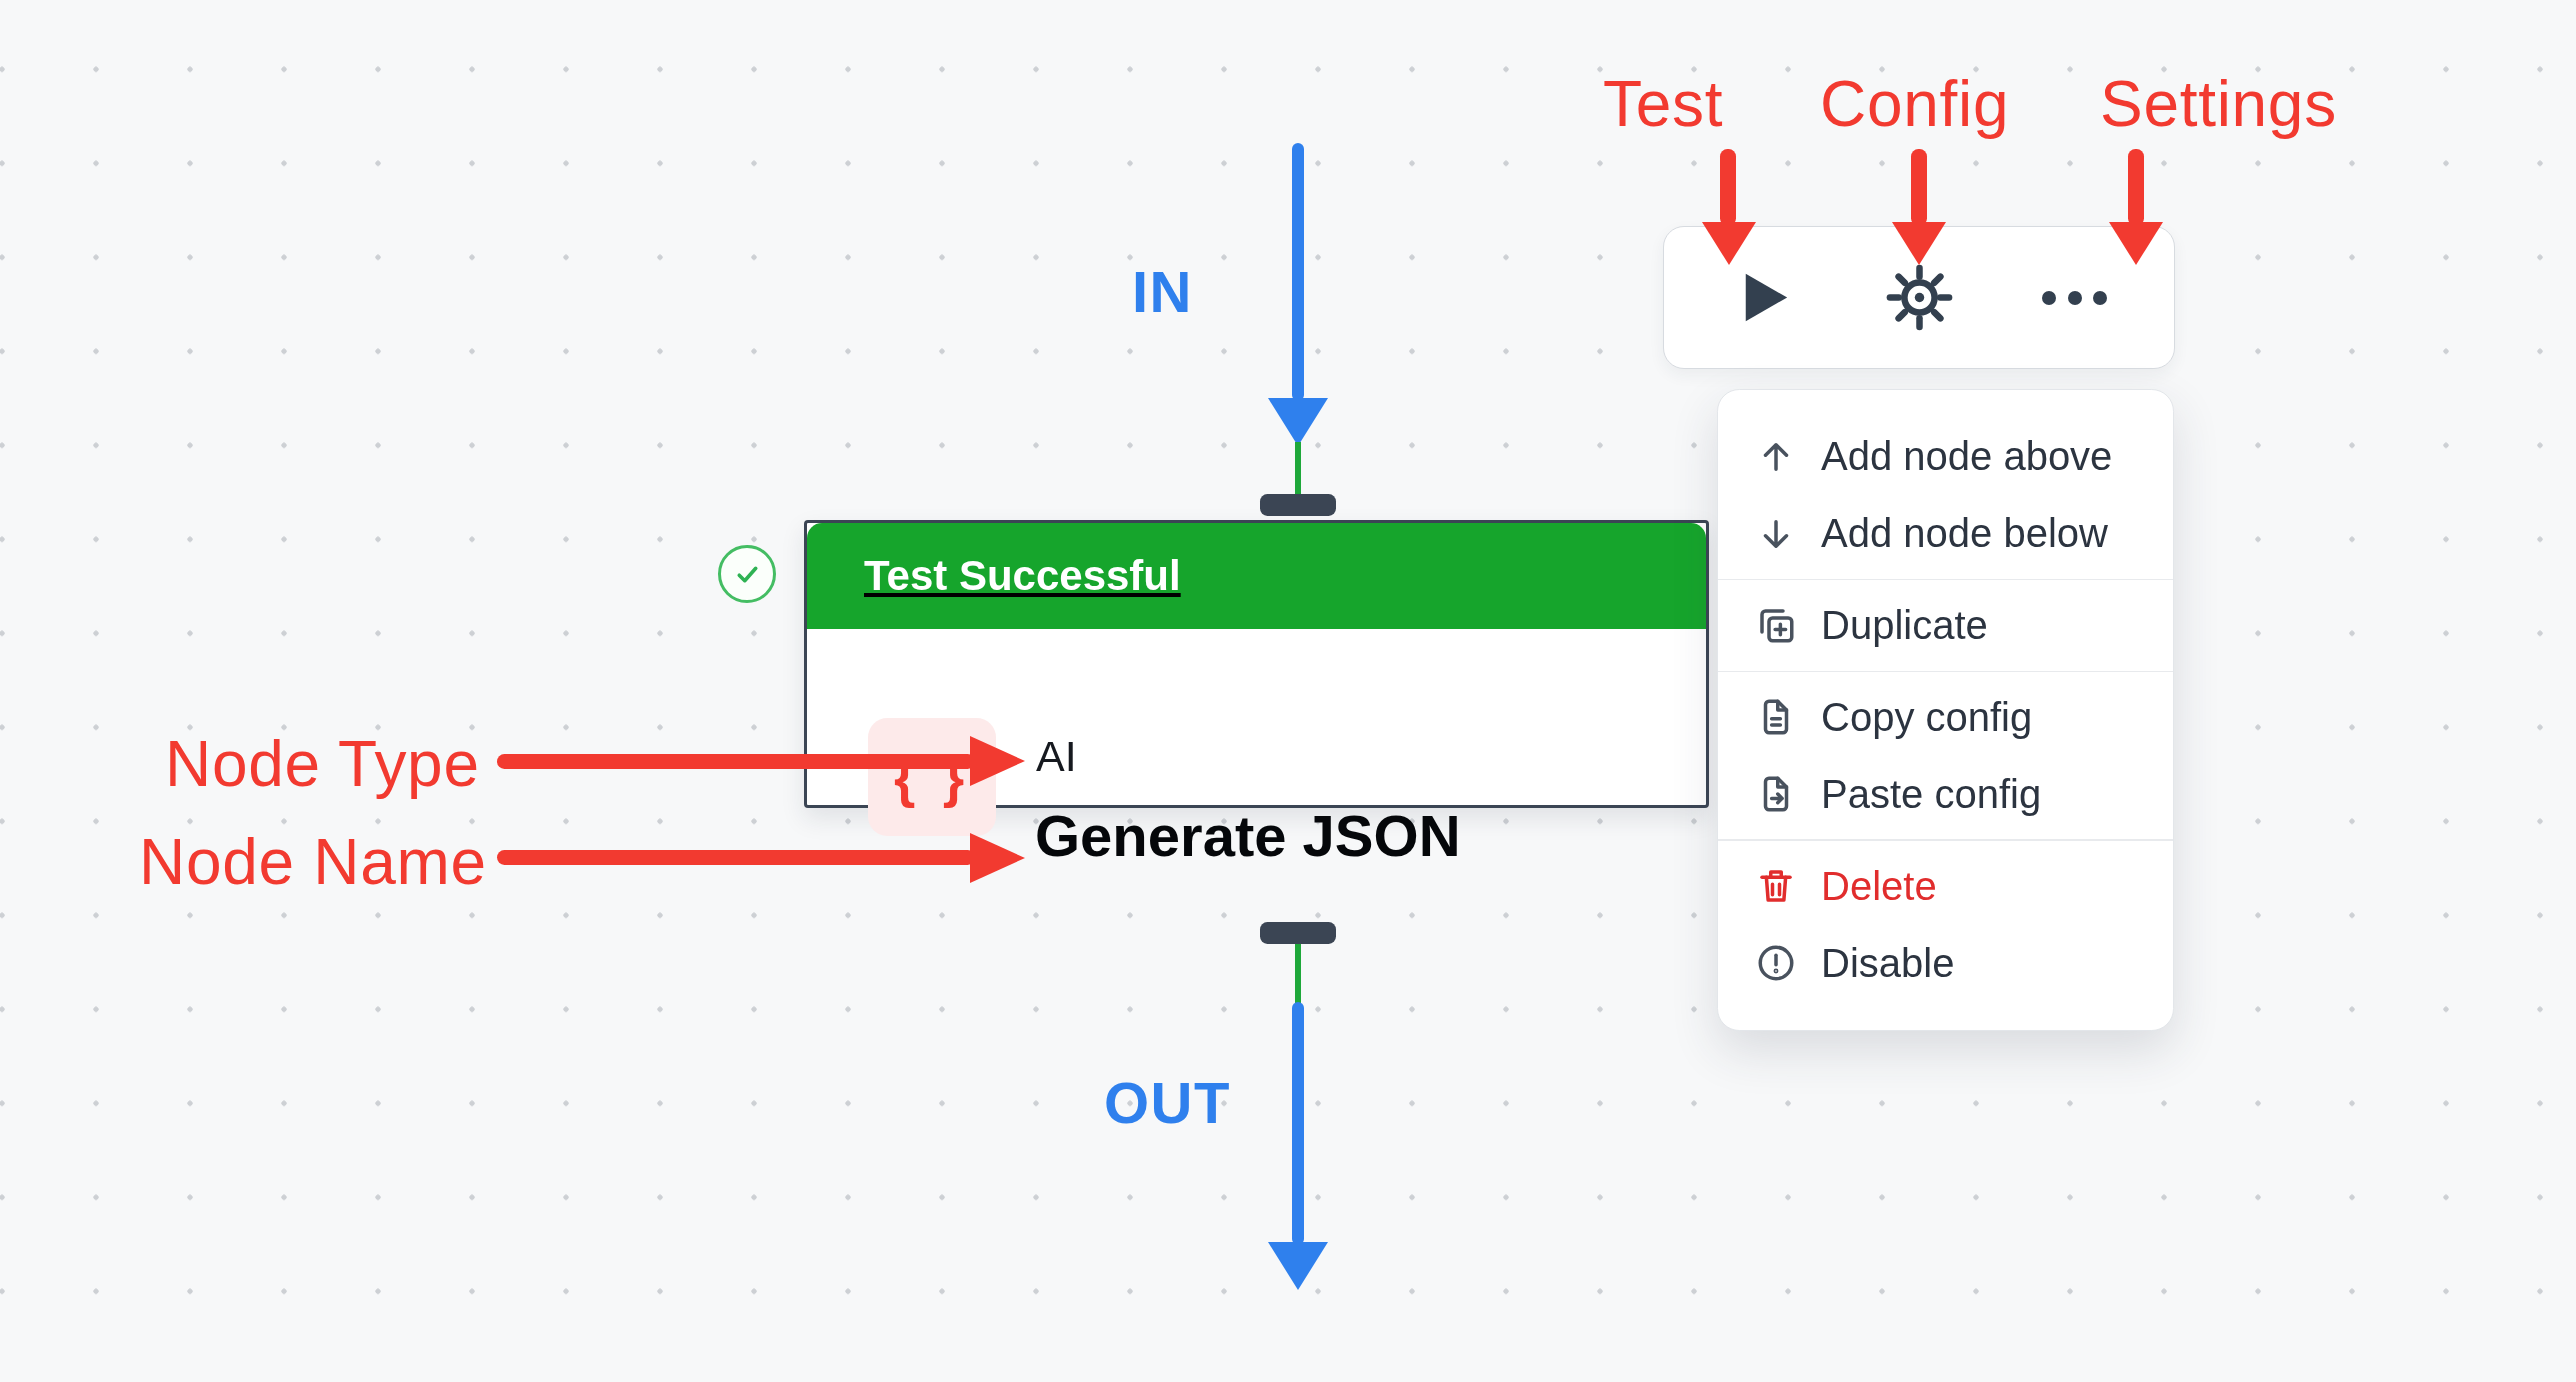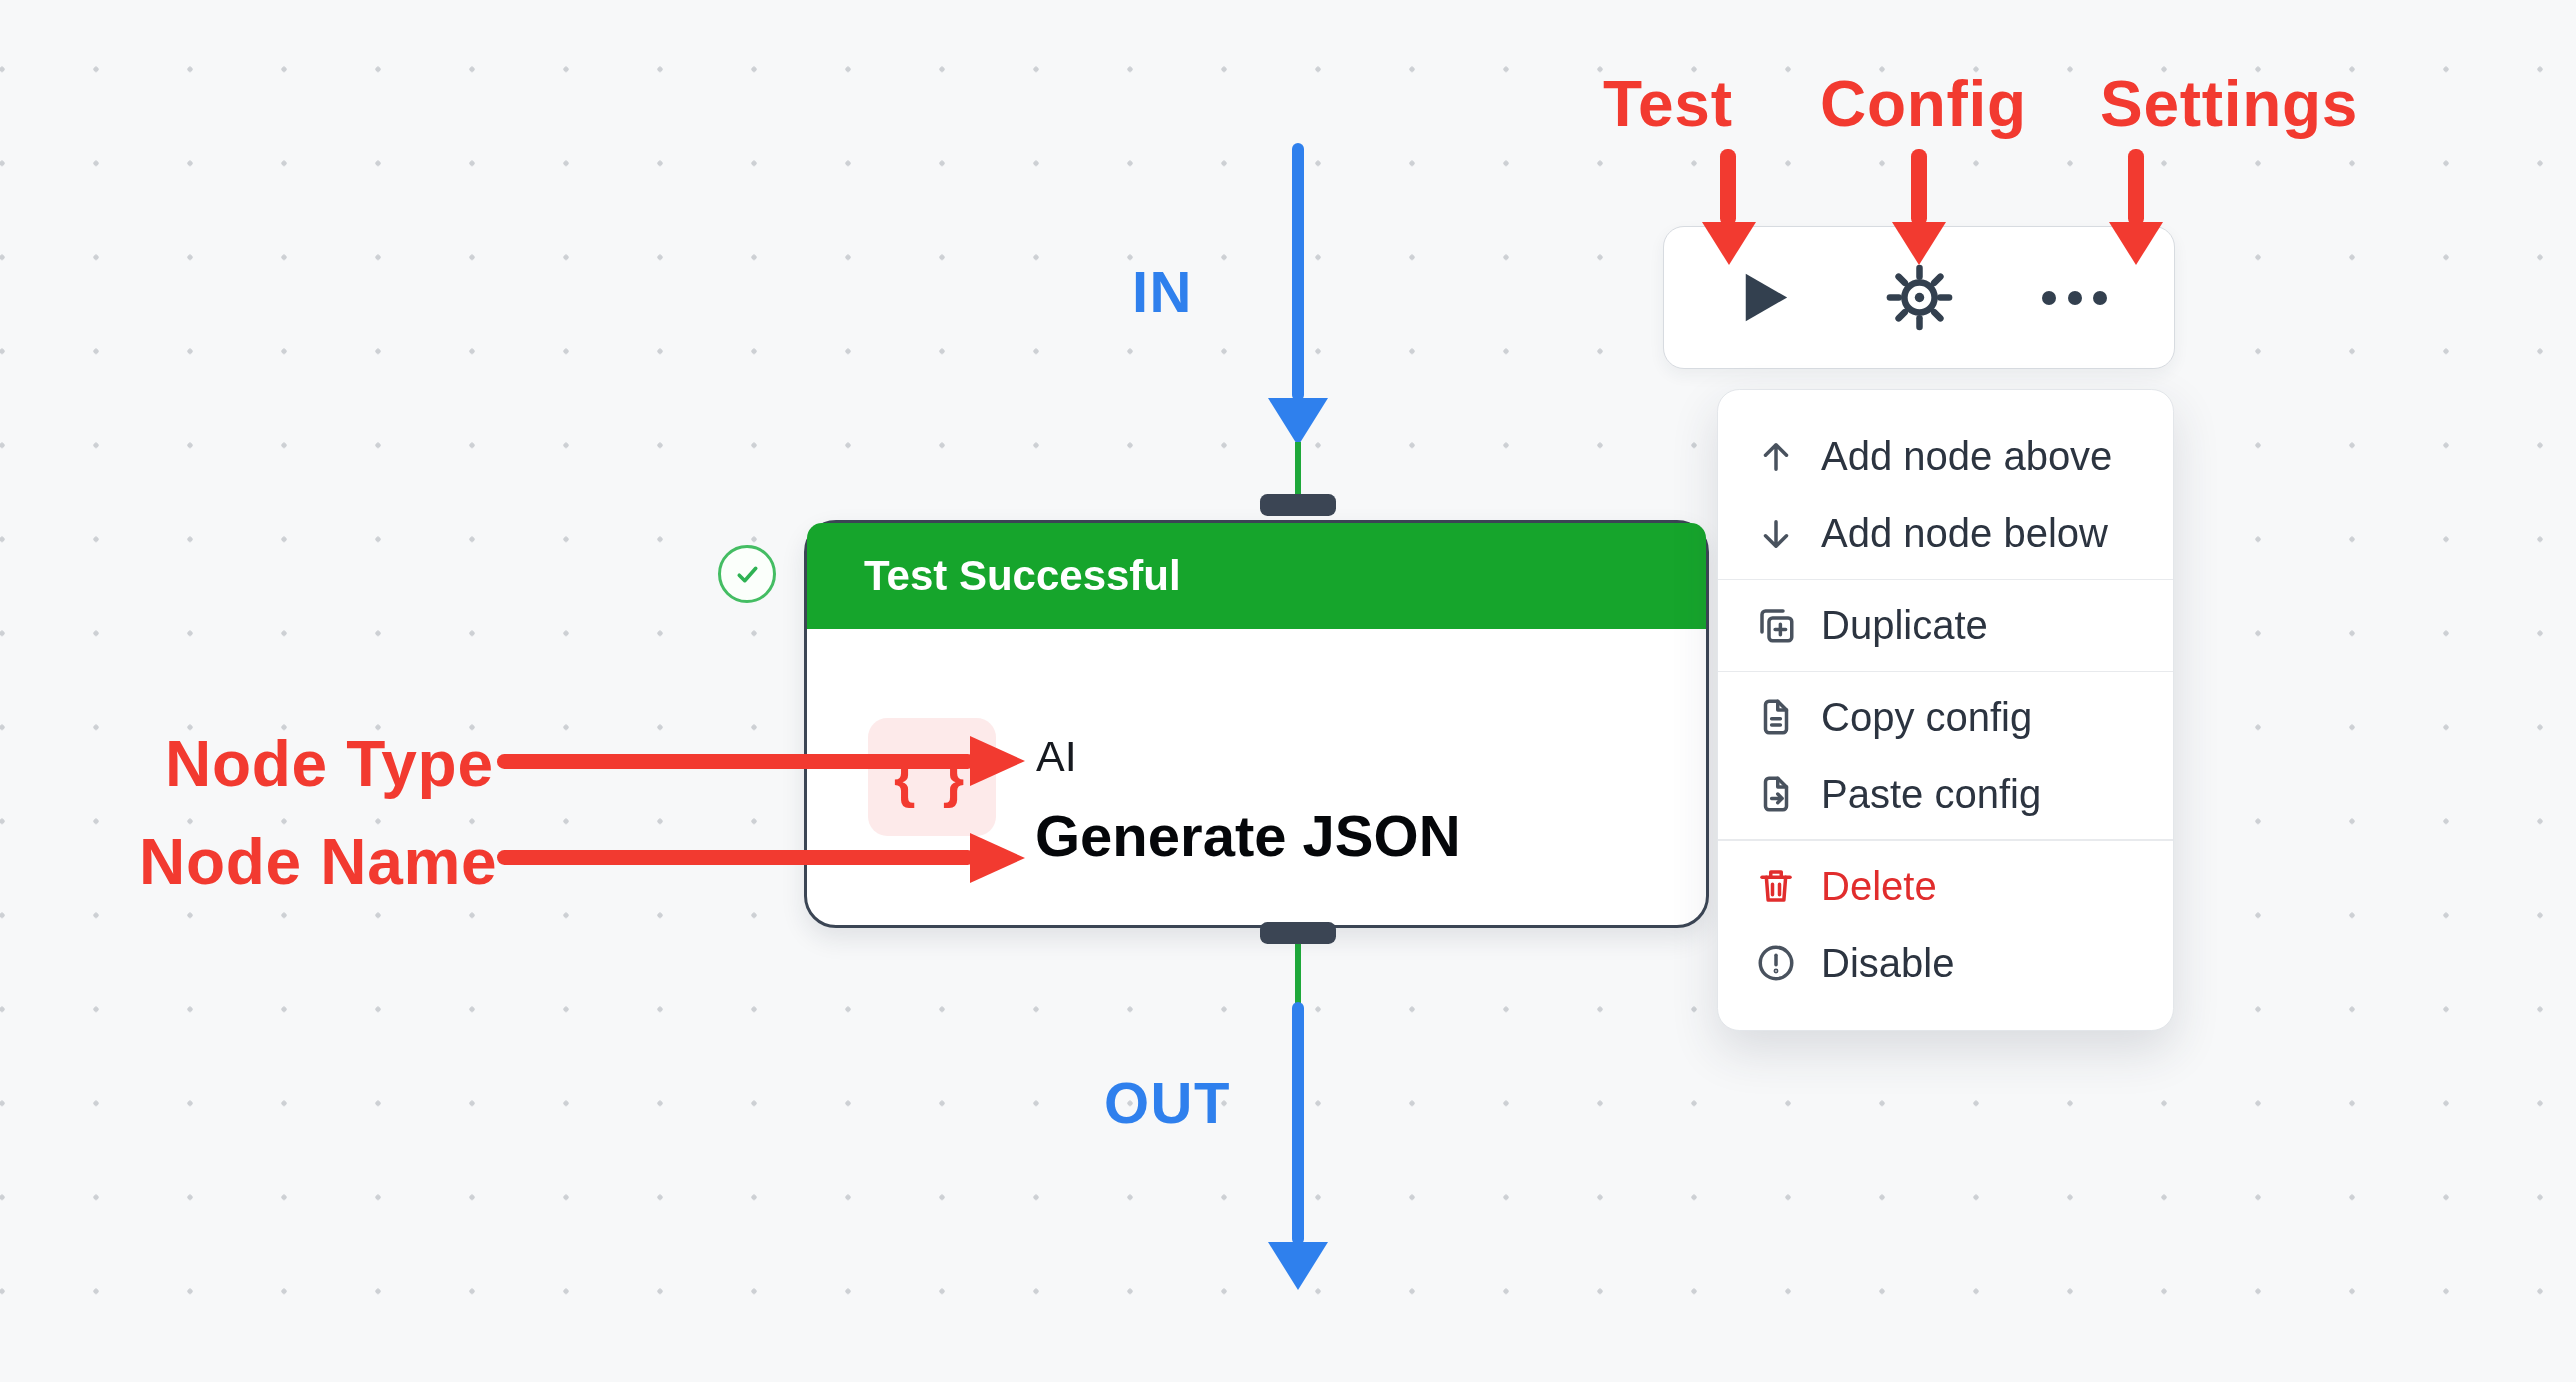--- a/index.html
+++ b/index.html
@@ -15,23 +15,23 @@
   
   .edge { position:absolute; z-index:1; }
   .vline-blue { width:12px; background:#2F80ED; border-radius:6px; }
   .vline-green { width:6px; background:#1EA83A; }
   .tri-down-blue { width:0; height:0; border-left:30px solid transparent; border-right:30px solid transparent; border-top:48px solid #2F80ED; }
 
   .flow-label { position:absolute; z-index:2; color:#2F80ED; font-weight:bold; font-size:58px; letter-spacing:1.5px; }
 
   
   .node-card {
-    position:absolute; left:804px; top:520px; width:905px; height:408px;
-    background:#ffffff; border:3px solid #3b4554; border-radius:32px;
-    box-shadow:0 10.4px 25px rgba(30,40,60,0.10); z-index:2;
+    position:absolute; left:804px; top:520px; width:905px; height:288px;
+    background:#ffffff; border:3px solid #3b4554; border-radius:4px;
+    box-shadow:0 10.4px 25px rgba(30,40,60,0.10); z-index:2;text-decoration:underline;
   }
   .node-header {
     height:106px; background:#16A52C; border-radius:15px 15px 0 0;
     display:flex; align-items:center; padding-left:57px;
     color:#ffffff; font-size:42px; font-weight:bold;
   }
   .type-badge {
     position:absolute; left:61px; top:195px; width:128px; height:118px;
     background:#fdeaea; border-radius:19.4px;
     display:flex; align-items:center; justify-content:center;
@@ -73,21 +73,21 @@
   .menu-item {
     height:77px; display:flex; align-items:center; gap:24px;
     padding:0 37px; font-size:40px; color:#2c3440; cursor:pointer;
   }
   .menu-item .mi-icon { width:42px; height:42px; color:#49525e; display:flex; align-items:center; justify-content:center; }
   .menu-item .mi-icon svg { width:42px; height:42px; }
   .menu-item.danger, .menu-item.danger .mi-icon { color:#e12d2d; }
   .menu-divider { height:1.5px; background:#e8eaed; margin:6.7px 0; }
 
   
-  .ann { position:absolute; z-index:10; color:#F23A30; font-weight:bold; }
+  .ann { position:absolute; z-index:10; color:#F23A30; font-weight:normal; }
   .ann-label { font-size:64px; letter-spacing:0.7px; }
   .red-vline { position:absolute; width:16.4px; background:#F23A30; border-radius:7.4px; z-index:10; }
   .red-tri-down { position:absolute; width:0; height:0; border-left:27px solid transparent; border-right:27px solid transparent; border-top:43px solid #F23A30; z-index:10; }
   .red-hline { position:absolute; height:15px; background:#F23A30; border-radius:7.4px; z-index:10; }
   .red-tri-right { position:absolute; width:0; height:0; border-top:25px solid transparent; border-bottom:25px solid transparent; border-left:55px solid #F23A30; z-index:10; }
 </style>
 </head>
 <body>
 
 <div class="canvas">

